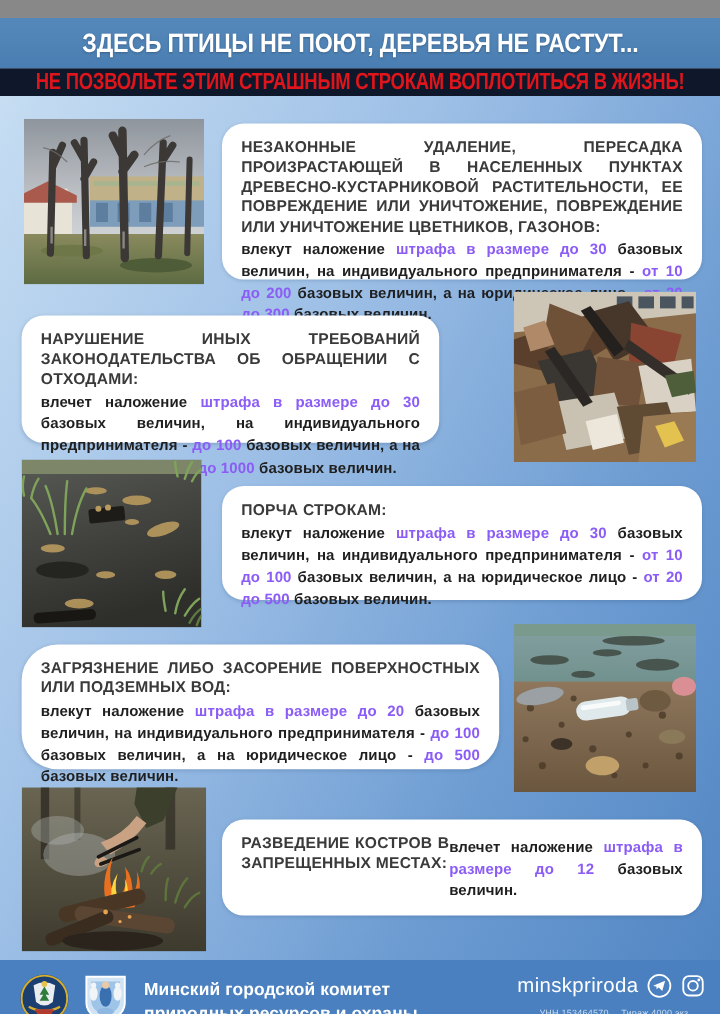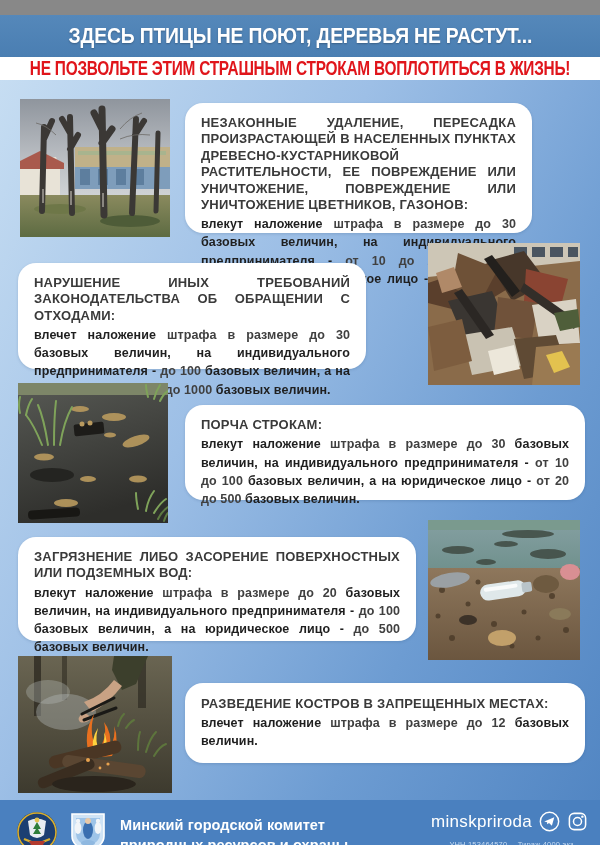--- a/index.html
+++ b/index.html
@@ -15,21 +15,21 @@
     background:linear-gradient(#5588ba, #4a7eb2);
     display:flex; align-items:center; justify-content:center;
   }
   .header-title {
     color:#ffffff; font-weight:bold; font-size:22px; white-space:nowrap;
     transform:scaleX(0.88); letter-spacing:-0.2px;
     text-shadow:0 1px 2px rgba(0,0,0,0.25);
   }
   .banner {
     position:absolute; left:0; top:42px; width:600px; height:23px;
-    background:#ffffff; display:flex; align-items:center; justify-content:center;
+    background:#0f172a; display:flex; align-items:center; justify-content:center;
     box-shadow:0 1px 2px rgba(0,0,0,0.15);
   }
   .banner-text {
     color:#e0151b; font-weight:bold; font-size:19.5px; white-space:nowrap;
     transform:scaleX(0.79); letter-spacing:-0.3px;
   }
   
   .body-bg {
     position:absolute; left:0; top:65px; width:600px; height:720px;
     background:linear-gradient(118deg, #c6ddf2 0%, #9dbfe6 38%, #6d9cd2 72%, #5286c3 100%);
@@ -40,35 +40,35 @@
     padding:12px 16px; box-shadow:0 1px 3px rgba(30,60,100,0.18);
   }
   .card-title {
     font-weight:bold; font-size:13px; line-height:1.26; color:#3a3a3a;
     text-align:justify; letter-spacing:0.2px;
   }
   .card-body {
     font-weight:bold; font-size:12.5px; line-height:1.45; color:#1f1f1f;
     text-align:justify; margin-top:2px; letter-spacing:0.1px;
   }
-  .red { color:#404040; }
+  .red { color:#8b5cf6; }
   .photo { position:absolute; overflow:hidden; }
   .photo svg { display:block; width:100%; height:100%; }
 
   .p1 { left:20px;  top:84px;  width:150px; height:138px; }
-  .c1 { left:185px; top:88px;  width:347px; height:130px; }
+  .c1 { left:185px; top:88px;  width:400px; height:130px; }
   .c2 { left:18px;  top:248px; width:348px; height:106px; }
   .p2 { left:428px; top:228px; width:152px; height:142px; }
   .p3 { left:18px;  top:368px; width:150px; height:140px; }
   .c3 { left:185px; top:390px; width:400px; height:95px; }
-  .c4 { left:18px;  top:522px; width:398px; height:104px; }
+  .c4 { left:18px;  top:522px; width:398px; height:104px;border-radius:30px; }
   .p4 { left:428px; top:505px; width:152px; height:140px; }
   .p5 { left:18px;  top:641px; width:154px; height:137px; }
   .c5 { left:185px; top:668px; width:400px; height:80px;
-        display:flex; flex-direction:column; justify-content:center; }
+        display:flex; flex-direction:row; justify-content:center; }
 
   
   .footer {
     position:absolute; left:0; top:785px; width:600px; height:55px;
     background:#4a80bf;
   }
   .footer-strip {
     position:absolute; left:0; top:840px; width:600px; height:5px;
     background:#c3d9ef;
   }

